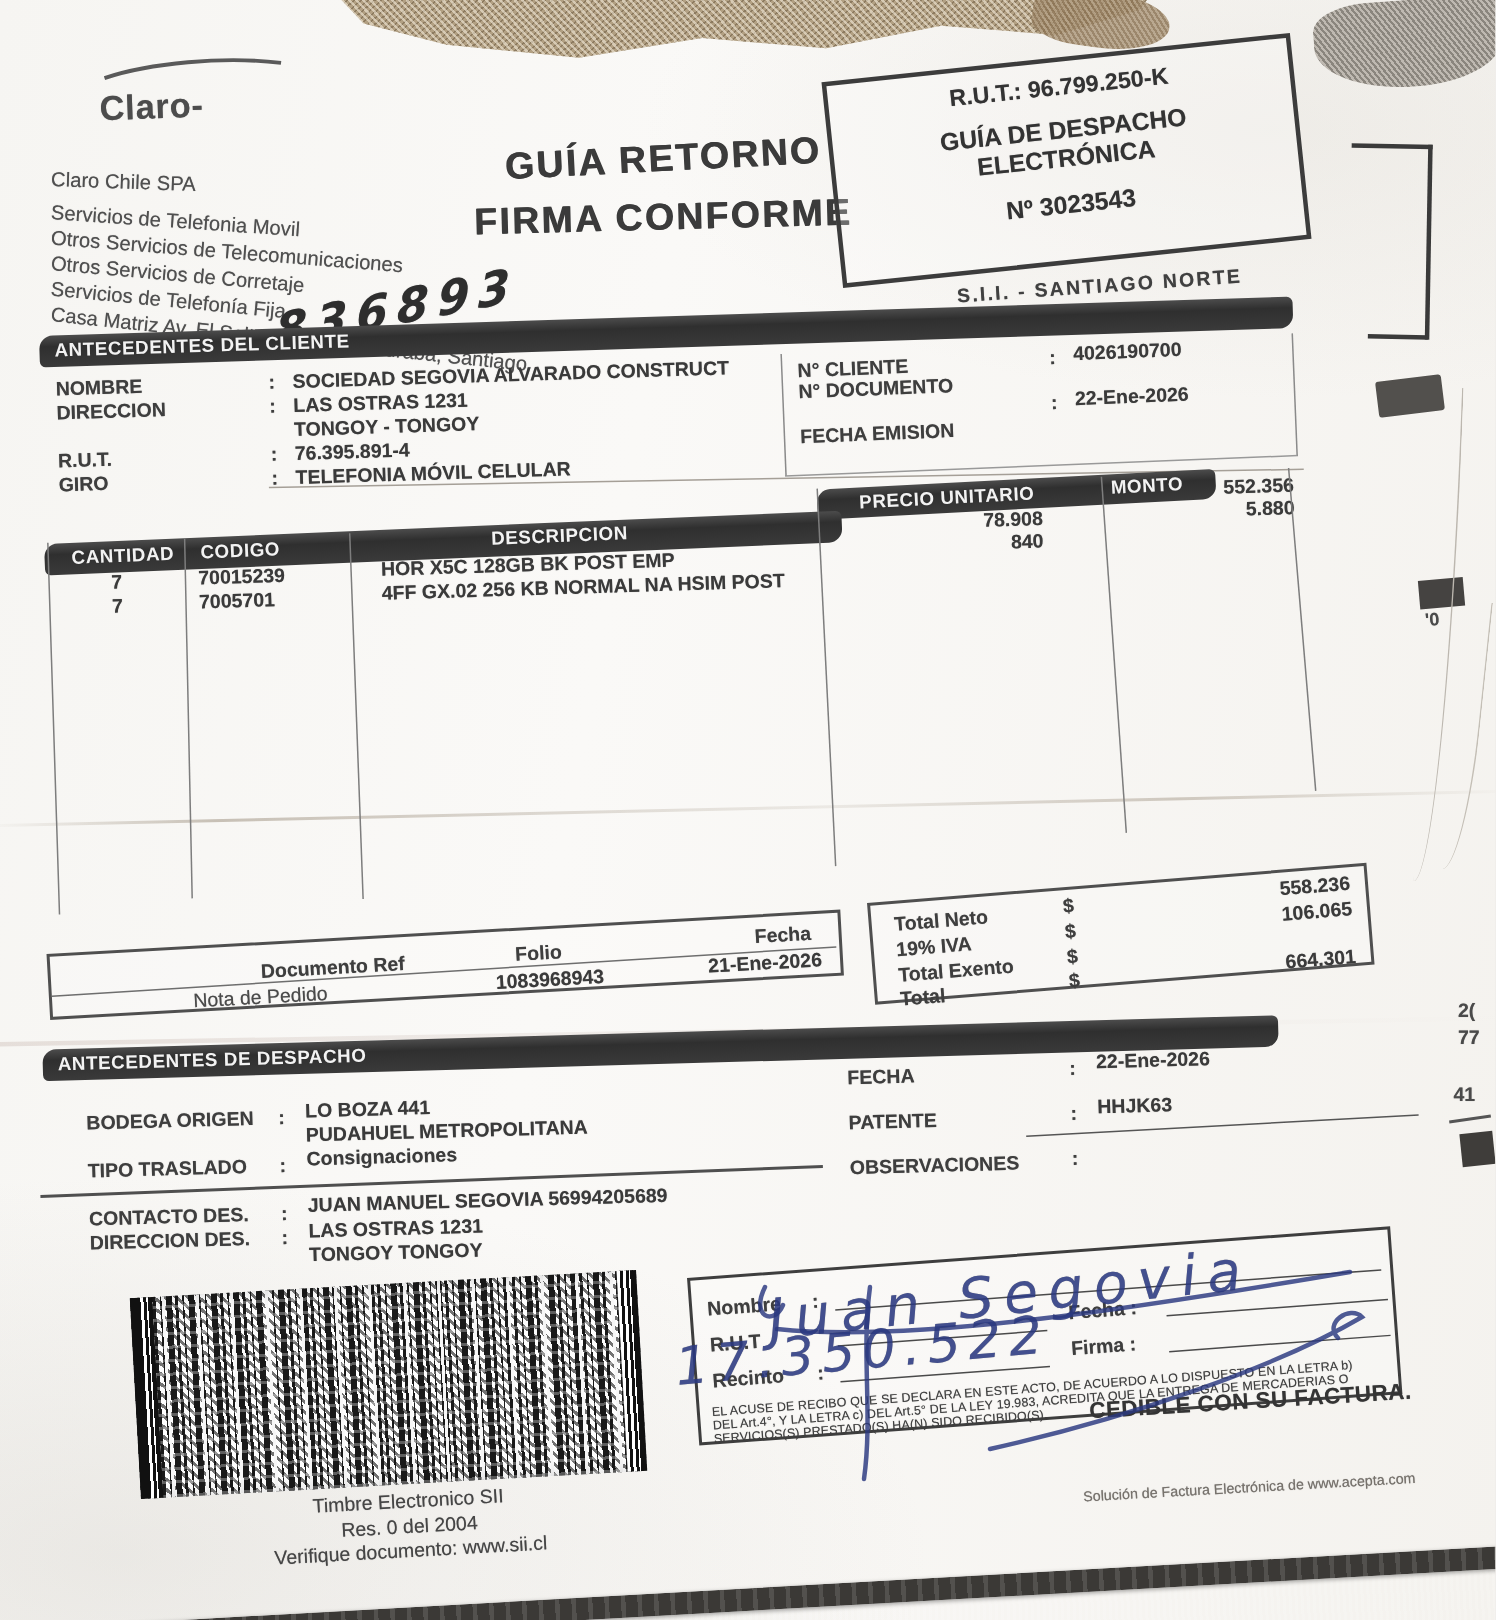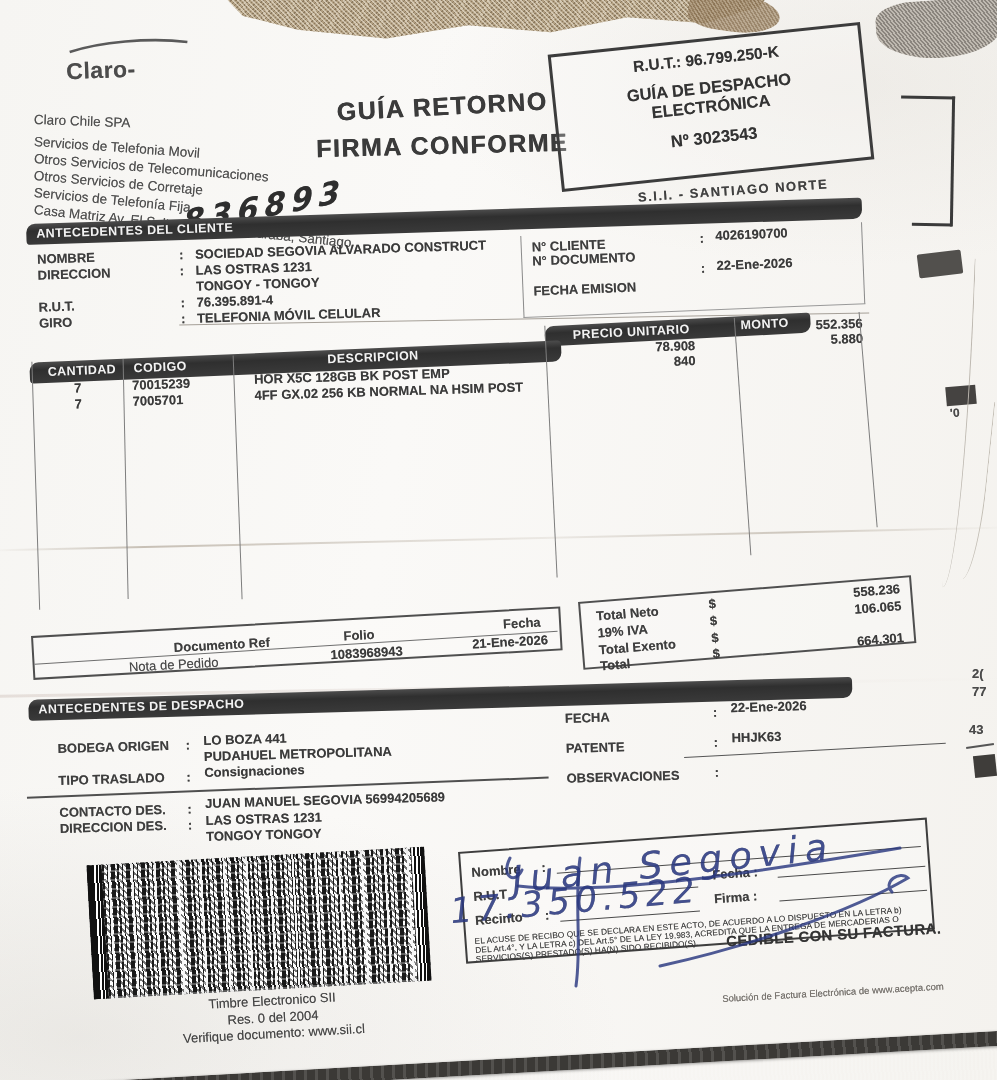--- a/index.html
+++ b/index.html
@@ -326,20 +326,20 @@
   <div class="abs bracket">
     <div class="bracket-foot"></div>
   </div>
   <div class="abs block-a"></div>
   <div class="abs block-b"></div>
   <div class="abs edge-line"></div>
   <div class="abs edge-line2"></div>
   <span class="abs frag" style="left:950px; top:406px; transform:rotate(-4deg); font-size:12px;">'0</span>
   <span class="abs frag" style="left:972px; top:666px;">2(</span>
   <span class="abs frag" style="left:972px; top:684px;">77</span>
-  <span class="abs frag" style="left:969px; top:722px;">43</span>
+  <span class="abs frag" style="left:969px; top:722px;">41</span>
   <div class="abs frag-line"></div>
   <div class="abs block-c"></div>
 
   <div class="fabric-bottom"></div>
   <div class="bottom-band"></div>
 
 </div>
 
 </body></html>

